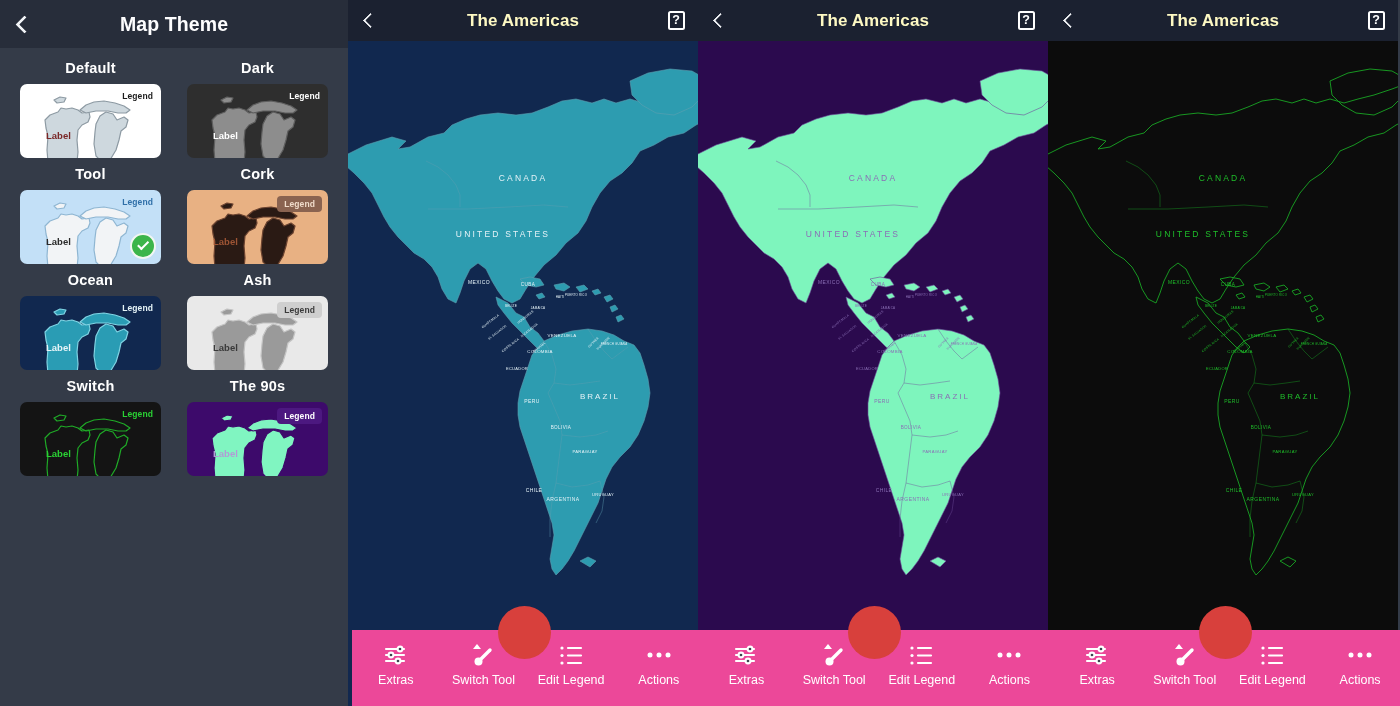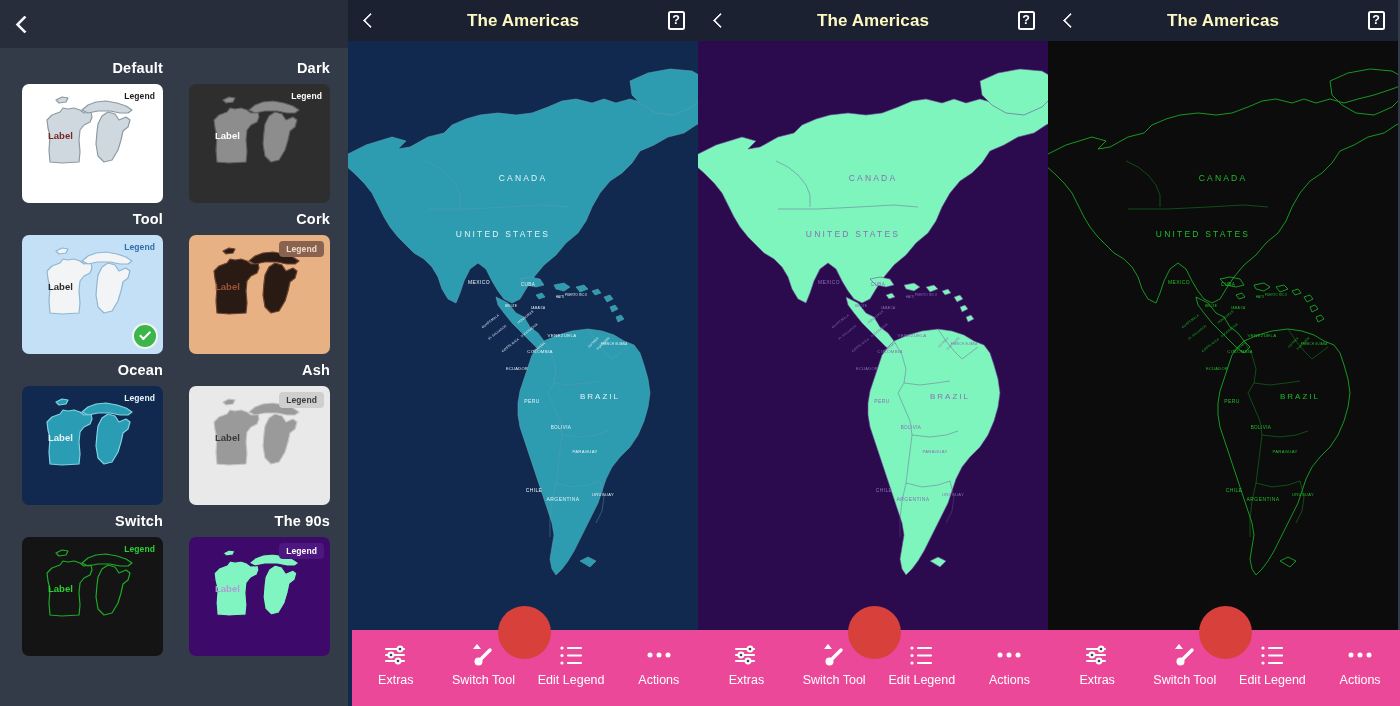--- a/index.html
+++ b/index.html
@@ -40,28 +40,28 @@
     flex: 1; text-align: center;
     color: #fdfdfe; font-size: 19.5px; font-weight: 600;
     letter-spacing: .1px; padding-right: 48px;
   }
 
   .theme-grid {
     padding: 12px 18px 0 18px;
     display: grid; grid-template-columns: 1fr 1fr;
     column-gap: 22px; row-gap: 0px;
   }
-  .theme-cell { display: flex; flex-direction: column; align-items: flex-end; margin-bottom: 8px; }
+  .theme-cell { display: flex; flex-direction: column; align-items: center; margin-bottom: 8px; }
   .theme-name {
     color: #ffffff; font-size: 14.5px; font-weight: bold;
     margin-bottom: 8px; letter-spacing: .2px;
   }
   .theme-card {
     position: relative;
-    width: 141px; height: 119px;
+    width: 141px; height: 74px;
     border-radius: 7px;
     overflow: hidden;
     cursor: pointer;
   }
   .theme-card svg { display: block; width: 141px; height: 95px; }
   .legend-text {
     position: absolute; right: 8px; top: 7px;
     font-size: 8.5px; font-weight: bold; letter-spacing: .1px;
     padding: 0; white-space: nowrap;
   }
@@ -142,20 +142,21 @@
 </head>
 <body>
 
 <div class="root">
 
   <div class="sidebar">
     <div class="sidebar-header">
       <div class="back-chev">
         <span class="chev-glyph"></span>
       </div>
+      <div class="sidebar-title">Map Theme</div>
     </div>
     <div class="theme-grid" id="theme-grid">
         <div class="theme-cell">
           <div class="theme-name">Default</div>
           <div class="theme-card" style="background: rgb(255, 255, 255);">
             <svg viewBox="0 0 141 95">
               <g fill="#ced8de" stroke="#8d9aa3" stroke-width="1.2" stroke-linejoin="round">
                 <path d="M28,52 L26,44 L25,36 L30,31 L38,28 L41,24 L46,25 L52,24 L58,26 L62,29 L69,28 L70,33 L68,38 L62,41 L58,46 L57,56 L58,68 L57,78 L40,79 L28,78 L27,66 Z"></path>
                 <path d="M76,40 L80,32 L86,28 L93,30 L97,36 L104,33 L108,36 L106,43 L101,47 L99,56 L96,66 L90,76 L82,78 L76,72 L74,60 L75,48 Z"></path>
                 <path d="M60,26 L66,21 L74,18 L84,17 L95,19 L104,22 L110,26 L106,29 L98,29 L88,27 L76,27 L66,29 Z"></path>

